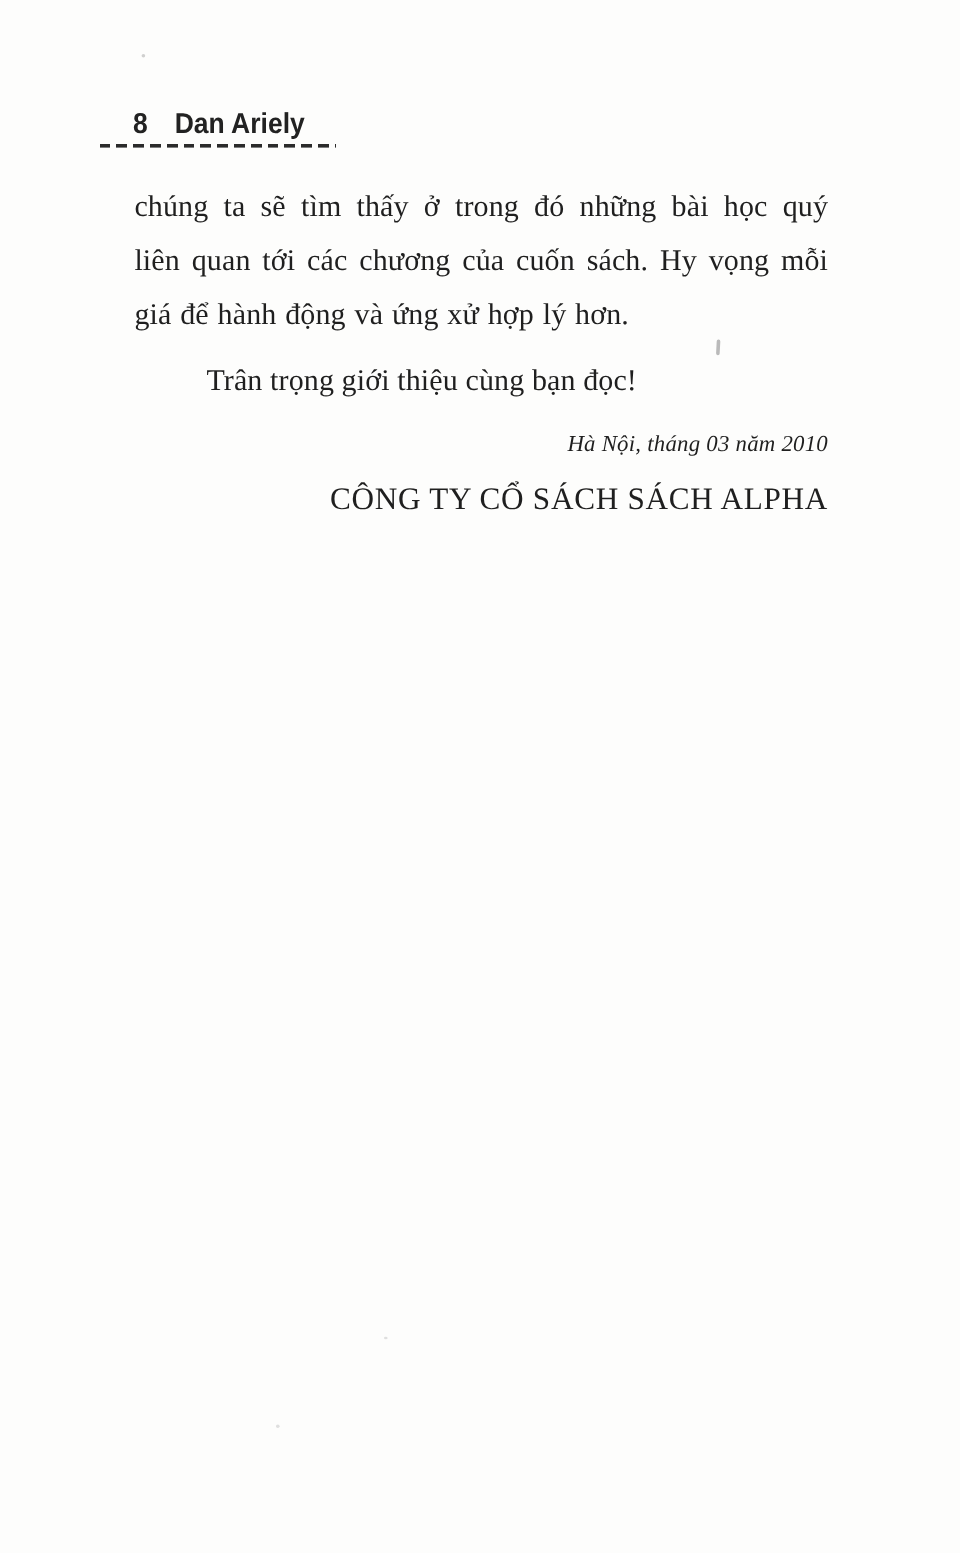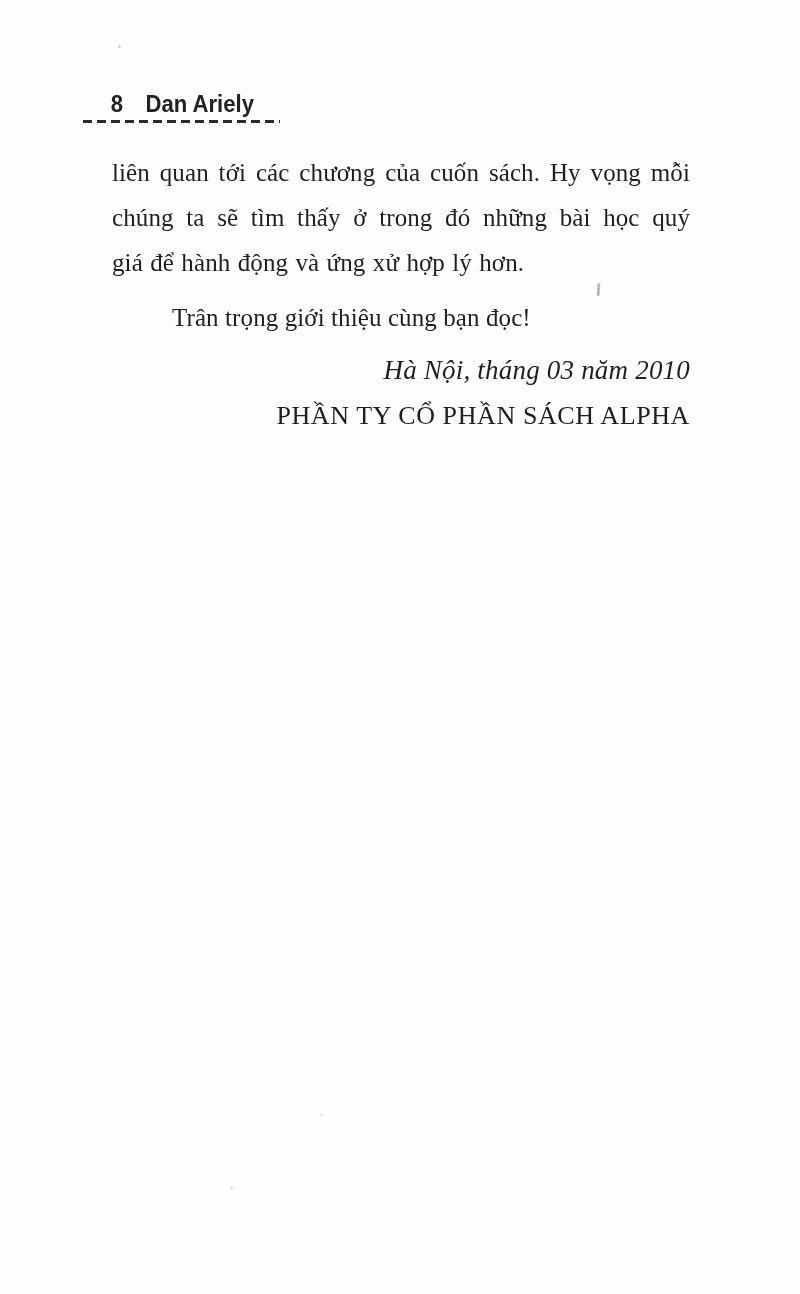--- a/index.html
+++ b/index.html
@@ -74,21 +74,21 @@
   .closing-line {
     margin-top: 10px;
     font-size: 25px;
     line-height: 45px;
     text-indent: 60px;
     letter-spacing: 0.1px;
     font-family: Liberation Serif, serif;
   }
   .signoff-date {
     margin-top: 8px;
-    font-size: 27px;
+    font-size: 19px;
     line-height: 45px;
     font-style: italic;
     text-align: right;
     letter-spacing: 0.2px;
   }
   .signoff-company {
     font-size: 26px;
     line-height: 46px;
     text-align: right;
     letter-spacing: 0.6px;
@@ -121,29 +121,29 @@
 
 <div class="page">
 
   <div class="running-header">
     <span class="pagenum">8</span>
     <span class="booktitle">Dan Ariely</span>
   </div>
   <div class="header-rule"></div>
 
   <div class="body-text">
+    <div class="jline">chúng ta sẽ tìm thấy ở trong đó những bài học quý</div>
     <div class="jline">liên quan tới các chương của cuốn sách. Hy vọng mỗi</div>
-    <div class="jline">chúng ta sẽ tìm thấy ở trong đó những bài học quý</div>
     <div class="jline last">giá để hành động và ứng xử hợp lý hơn.</div>
 
     <div class="closing-line">Trân trọng giới thiệu cùng bạn đọc!</div>
 
     <div class="signoff-date">Hà Nội, tháng 03 năm 2010</div>
 
-    <div class="signoff-company">PHẦN TY CỔ PHẦN SÁCH ALPHA</div>
+    <div class="signoff-company">CÔNG TY CỔ SÁCH SÁCH ALPHA</div>
   </div>
 
   <div class="artifact-tick"></div>
   <div class="speck s1"></div>
   <div class="speck s2"></div>
   <div class="speck s3"></div>
 
 </div>
 
 </body></html>

